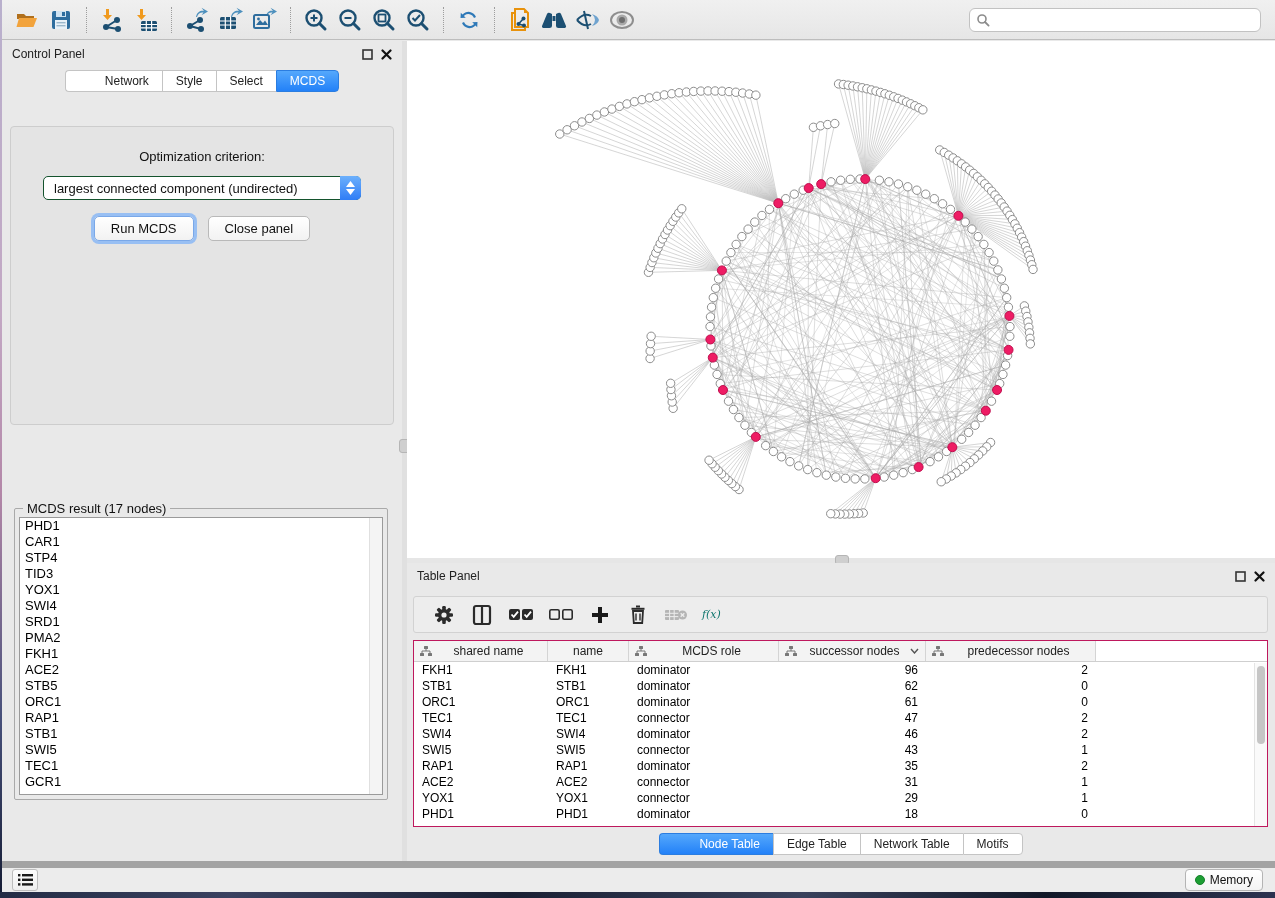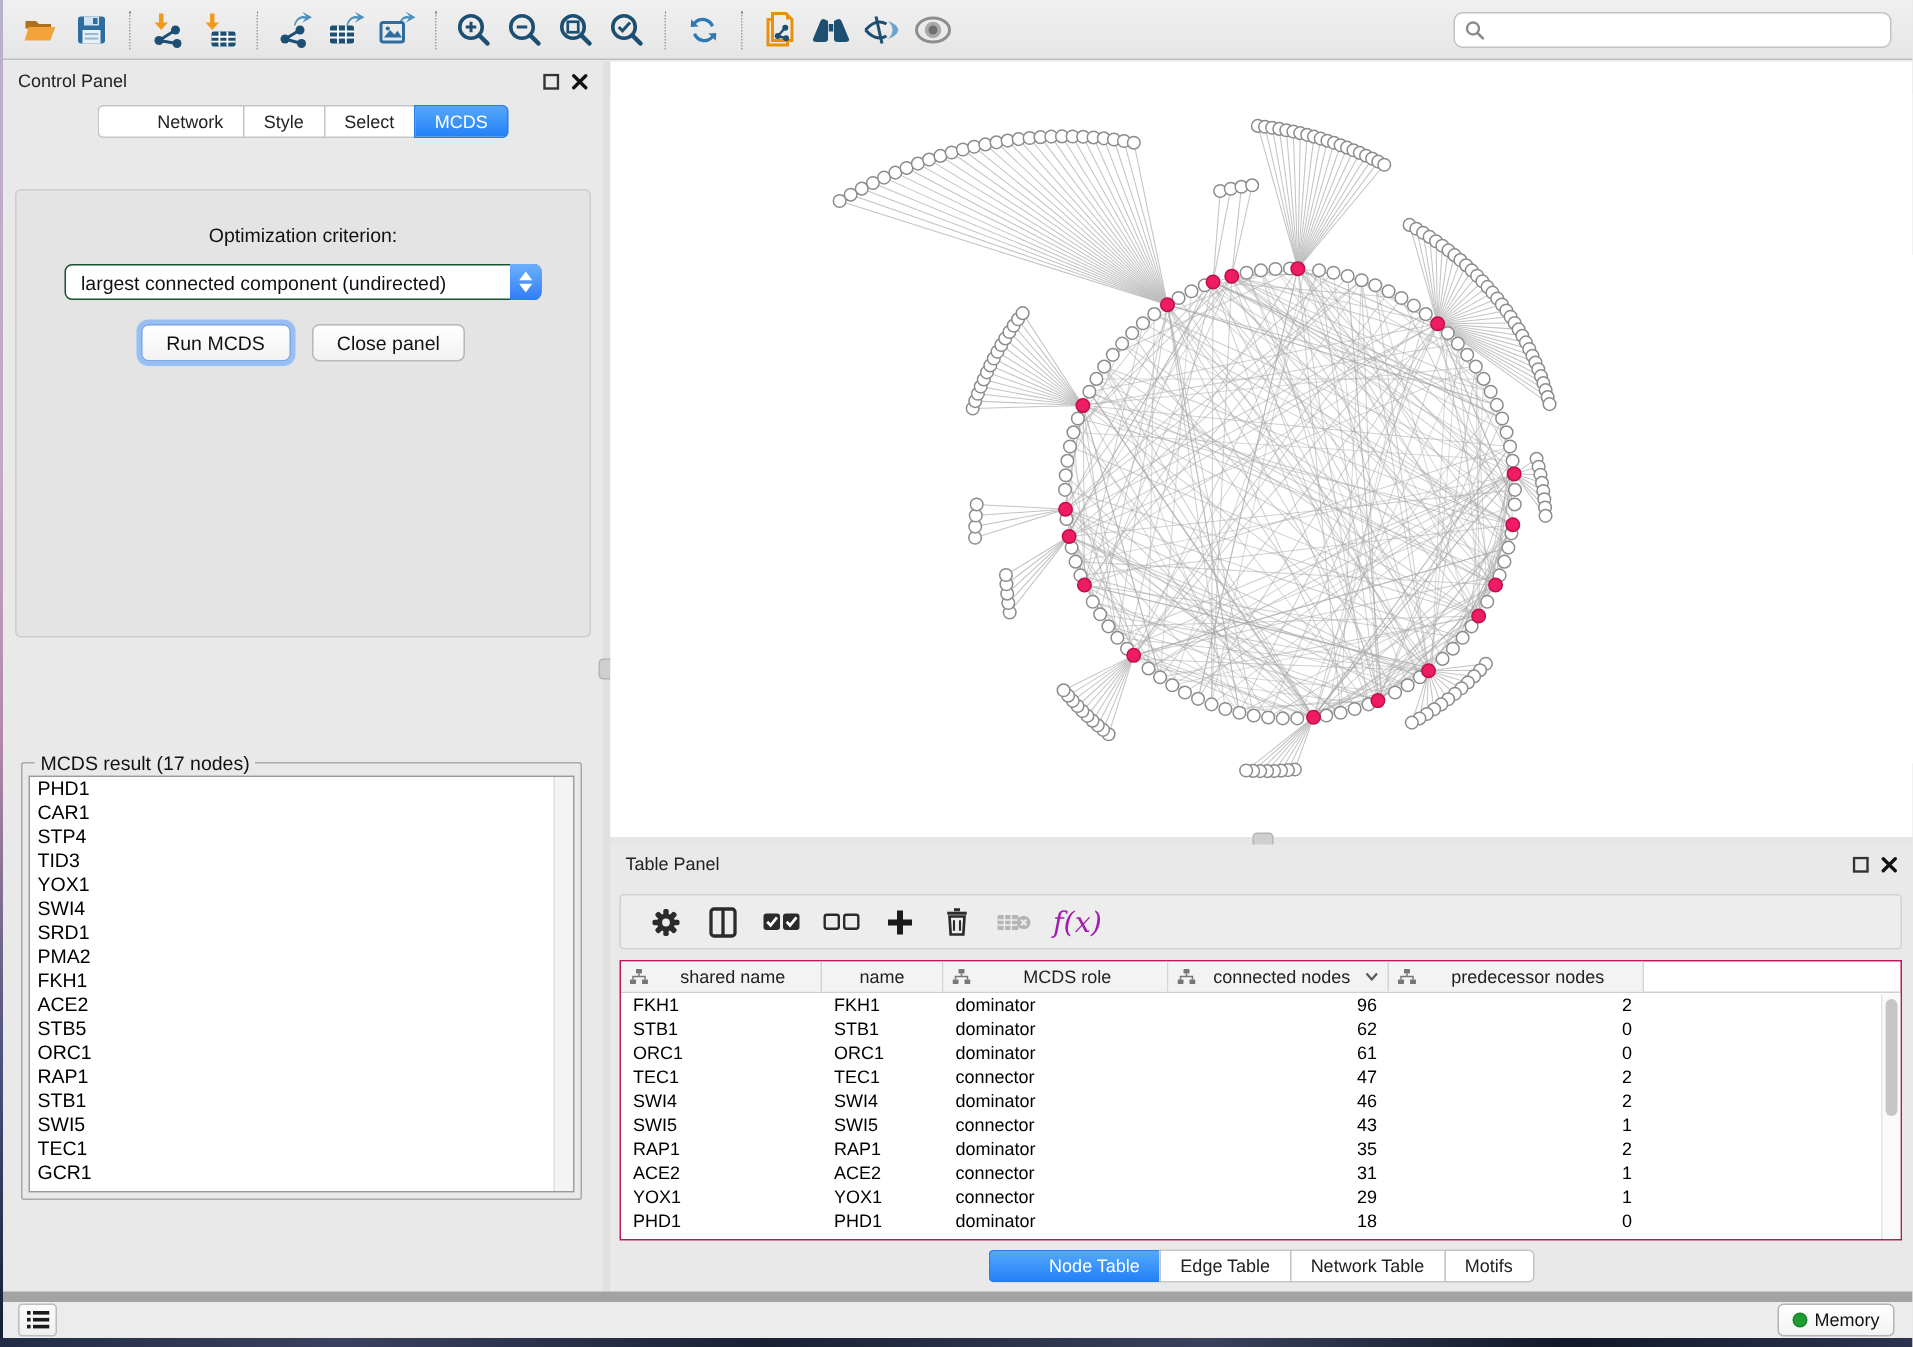--- a/index.html
+++ b/index.html
@@ -66,21 +66,21 @@
   .light.green { background:#34c84a; border:1px solid #1eac2c; }
   .nv-title { position:absolute; left:0; right:0; text-align:center; font-size:12px; color:#333; }
   .nv-canvas { position:absolute; left:0; top:22px; width:868px; height:495px; background:#fff; }
 
   
   .table-panel { position:absolute; left:407px; top:563px; width:868px; height:298px; background:#e9e9e9; }
   .tp-header { height:26px; display:flex; align-items:center; padding:0 10px; }
   .tp-toolbar { position:absolute; left:6px; right:7px; top:33px; height:37px; background:#ededed; border:1px solid #d2d2d2;
     border-radius:3px; display:flex; align-items:center; gap:14px; padding-left:18px; }
   .tp-tool { display:flex; align-items:center; justify-content:center; min-width:24px; height:26px; }
-  .fx-label { font-family:"DejaVu Serif", serif; font-style:italic; font-size:19px; color:#a21caf; }
+  .fx-label { font-family:"DejaVu Serif", serif; font-style:italic; font-size:11px; color:#0f766e; }
   .table-box { position:absolute; left:6px; right:7px; top:77px; bottom:34px; background:#fff; border:1px solid #be185d; overflow:hidden; }
   .thead { display:flex; height:21px; border-bottom:1px solid #cfcfcf; }
   .th { background:#f3f3f3; border-right:1px solid #d4d4d4; display:flex; align-items:center; font-size:12px; color:#222;
     position:relative; padding:0 4px; }
   .th .th-label { flex:1; text-align:center; }
   .tbody .tr { display:flex; height:16px; align-items:center; }
   .td { font-size:12px; color:#000; padding:0 8px; white-space:nowrap; overflow:hidden; }
   .td.num { text-align:right; }
   .table-vscroll { position:absolute; top:22px; right:0; bottom:0; width:13px; background:#fafafa; border-left:1px solid #e4e4e4; }
   .table-vthumb { position:absolute; top:3px; left:2px; width:8px; height:78px; background:#c6c6c6; border-radius:4px; }
@@ -1116,21 +1116,21 @@
           <span style="display:flex;margin:0 2px;">
             <svg width="12" height="11" viewBox="0 0 12 11">
               <g fill="#777">
                 <rect x="4" y="0" width="4" height="3" rx="0.5"></rect>
                 <rect x="0" y="7" width="4" height="3" rx="0.5"></rect>
                 <rect x="8" y="7" width="4" height="3" rx="0.5"></rect>
               </g>
               <path d="M6 3 v2 M2 7 V5 h8 v2" stroke="#777" fill="none" stroke-width="1"></path>
             </svg>
           </span>
-          <span class="th-label">connected nodes</span>
+          <span class="th-label">successor nodes</span>
           <span style="display:flex;margin-right:2px;">
             <svg width="9" height="6" viewBox="0 0 9 6">
               <path d="M1 1 L4.5 5 L8 1" fill="none" stroke="#555" stroke-width="1.4"></path>
             </svg>
           </span>
         </div>
         <div class="th" style="width: 170px;">
           <span style="display:flex;margin:0 2px;">
             <svg width="12" height="11" viewBox="0 0 12 11">
               <g fill="#777">

